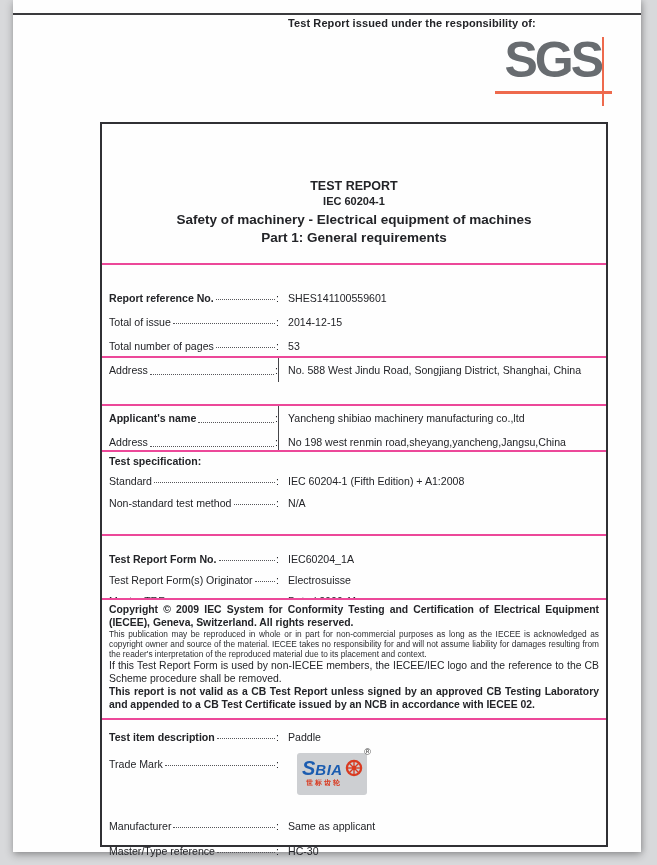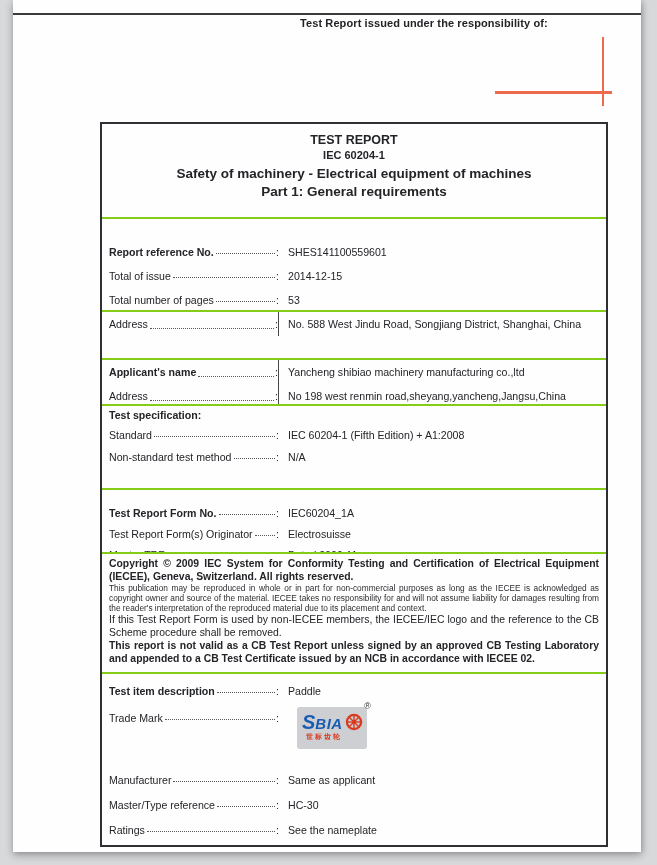--- a/index.html
+++ b/index.html
@@ -10,41 +10,41 @@
     color:#232428;
     overflow:hidden;
   }
   .canvas { position:relative; width:657px; height:865px; }
   .page {
     position:absolute; left:13px; top:0; width:628px; height:852px;
     background:#fefefe;
     box-shadow:0 3px 8px rgba(0,0,0,0.30), 2px 0 5px rgba(0,0,0,0.12);
   }
   .page-topline { position:absolute; left:0; top:13px; width:100%; height:2px; background:#3a3a3d; }
-  .header-note { position:absolute; left:287px; top:17px; font-size:11px; font-weight:bold; letter-spacing:0.1px; }
+  .header-note { position:absolute; left:275px; top:17px; font-size:11px; font-weight:bold; letter-spacing:0.1px; }
 
   
   .sgs-logo { position:absolute; left:440px; top:30px; width:160px; height:85px; }
   .sgs-text {
     position:absolute; right:12px; top:6px;
     font-size:50px; font-weight:bold; line-height:48px;
     color:#686c70; letter-spacing:-3px;
     font-family:"Liberation Sans", sans-serif;
   }
   .sgs-hline { position:absolute; left:42px; top:61px; width:117px; height:2.5px; }
   .sgs-vline { position:absolute; left:149px; top:7px; width:2px; height:69px; }
 
   
   .report-table {
     position:absolute; left:87px; top:122px; width:508px; height:725px;
     border:2px solid #303034;
     font-size:10.6px;
   }
-  .sec { border-top:2px solid #84cc16; overflow:hidden; }
-  .sec:first-child { border-top:none; }
+  .sec { border-top:2px solid #ec4899; overflow:hidden; }
+  .sec:first-child { border-top:none;margin-top:46px; }
 
   .title-sec { height:93px; text-align:center; padding-top:9px; }
   .t1 { font-size:12.5px; font-weight:bold; line-height:15px; }
   .t2 { font-size:11px;   font-weight:bold; line-height:14px; }
   .t3 { font-size:13.5px; font-weight:bold; line-height:18px; margin-top:3px; }
   .t4 { font-size:13.5px; font-weight:bold; line-height:18px; }
 
   .sec-ref       { height:93px; padding-top:21px; }
   .sec-lab       { height:48px; }
   .sec-applicant { height:46px; }
@@ -100,20 +100,21 @@
 </head>
 <body>
 
 <div class="canvas">
   <div class="page">
 
     <div class="page-topline"></div>
     <div class="header-note">Test Report issued under the responsibility of:</div>
 
     <div class="sgs-logo">
+      <span class="sgs-text">SGS</span>
       <div class="sgs-hline" style="background:#ee6a4d;"></div>
       <div class="sgs-vline" style="background:#ee6a4d;"></div>
     </div>
 
     <div class="report-table">
 
       <div class="sec title-sec">
         <div class="t1">TEST REPORT</div>
         <div class="t2">IEC 60204-1</div>
         <div class="t3">Safety of machinery - Electrical equipment of machines</div>

